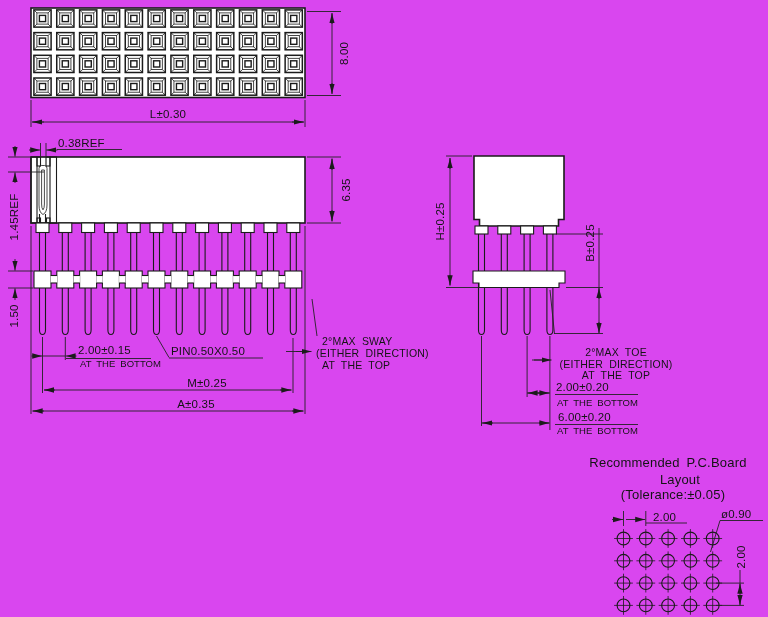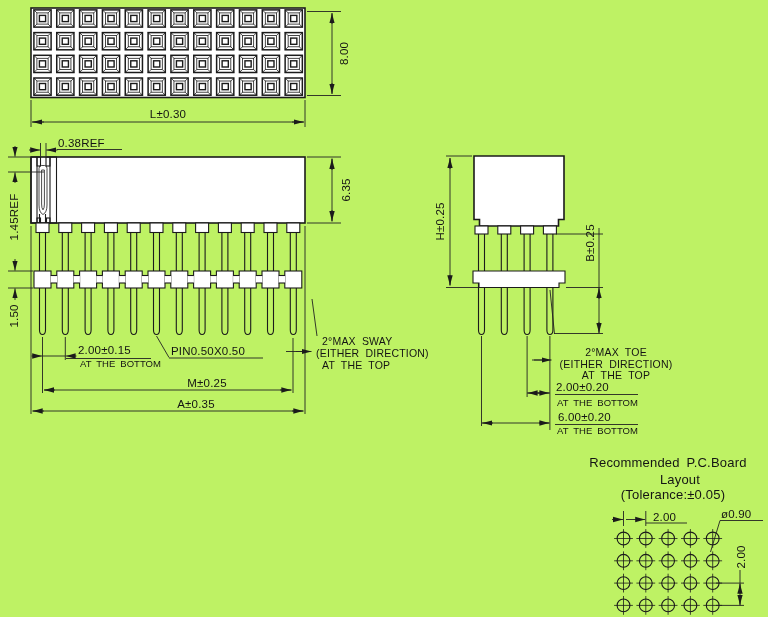--- a/index.html
+++ b/index.html
@@ -1,16 +1,16 @@
 <!DOCTYPE html>
 <html><head>
 <meta charset="utf-8">
 <style>
   html,body{margin:0;padding:0;background:#ffffff;}
-  .wrap{width:768px;height:617px;background:#bef264;position:relative;overflow:hidden;}
+  .wrap{width:768px;height:617px;background:#d946ef;position:relative;overflow:hidden;}
   svg{display:block;}
   .ol{stroke:#1b1b1b;stroke-width:1.6;fill:#ffffff;}
   .ol2{stroke:#1b1b1b;stroke-width:1.5;fill:none;}
   .ln{stroke:#1b1b1b;stroke-width:1.1;fill:none;}
   .lnf{stroke:#1b1b1b;stroke-width:1.1;fill:#ffffff;}
   .ln2{stroke:#1b1b1b;stroke-width:1.4;fill:none;}
   .tl{stroke:#1b1b1b;stroke-width:0.8;fill:none;}
   .dl{stroke:#222;stroke-width:0.9;fill:none;}
   text{fill:#141414;font-family:"Liberation Sans",sans-serif;letter-spacing:0.2px;}
   .dim{font-size:11.5px;}

